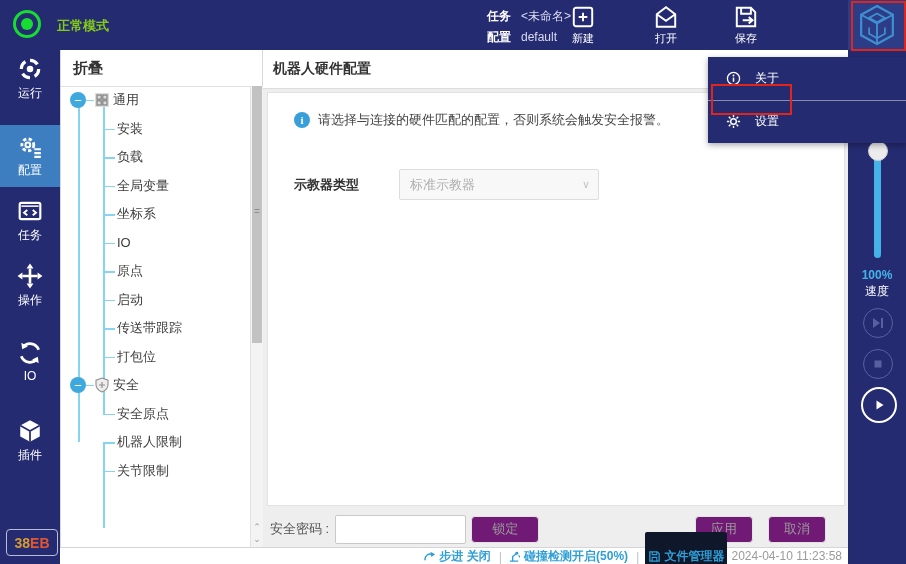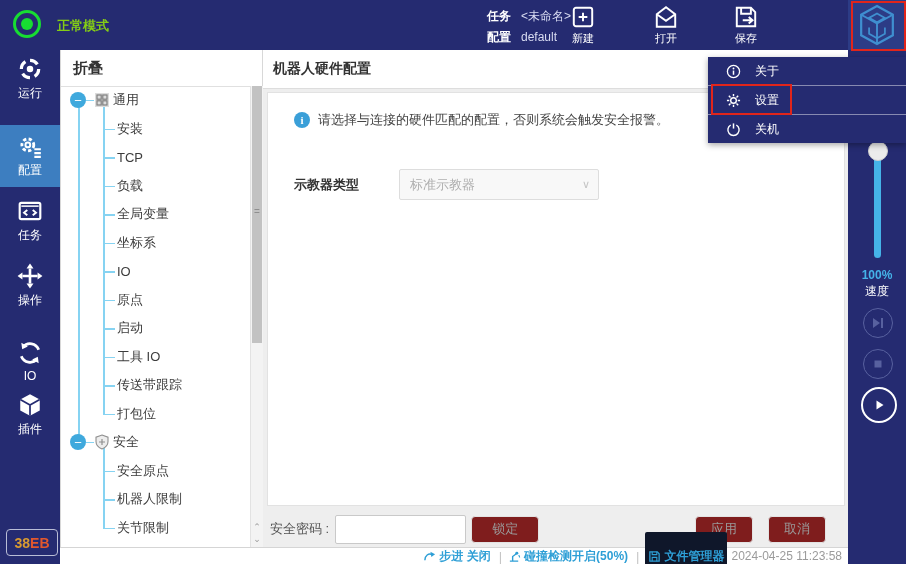--- a/index.html
+++ b/index.html
@@ -72,21 +72,21 @@
   #info-ico{width:16px;height:16px;border-radius:50%;background:#3a9fd8;color:#fff;font-size:11px;font-weight:bold;display:flex;align-items:center;justify-content:center;font-family:"Liberation Serif",serif;flex:none;}
   #info-txt{margin-left:8px;font-size:13px;color:#444;}
   #field-row{left:26px;top:76px;display:flex;align-items:center;}
   #field-lbl{font-weight:bold;font-size:13px;color:#333;width:105px;}
   #field-select{width:200px;height:31px;background:#f8f8f8;border:1px solid #ddd;border-radius:2px;display:flex;align-items:center;color:#aeaeae;font-size:13px;padding-left:10px;box-sizing:border-box;position:relative;}
   #field-select .chev{position:absolute;right:8px;color:#c5c5c5;font-size:11px;}
   
   #bottom-band{left:0;top:461px;width:586px;height:36px;display:flex;align-items:center;}
   #pw-lbl{margin-left:7px;font-size:13px;color:#555;}
   #pw-input{margin-left:6px;width:125px;height:25px;background:#fff;border:1px solid #c9c9c9;border-radius:2px;}
-  .gbtn{height:27px;background:#7f1d1d;border:1px solid #e3e3e3;border-radius:4px;color:#9a9a9a;font-size:13px;display:flex;align-items:center;justify-content:center;cursor:pointer;box-sizing:border-box;}
+  .gbtn{height:27px;background:#701a75;border:1px solid #e3e3e3;border-radius:4px;color:#9a9a9a;font-size:13px;display:flex;align-items:center;justify-content:center;cursor:pointer;box-sizing:border-box;}
   #btn-lock{margin-left:5px;width:68px;}
   #btn-apply{position:absolute;left:432px;width:58px;}
   #btn-cancel{position:absolute;left:505px;width:58px;}
   
   #status-bar{left:60px;top:547px;width:788px;height:17px;background:#fff;border-top:1px solid #d5d5d5;display:flex;align-items:center;justify-content:flex-end;padding-right:6px;box-sizing:border-box;z-index:3;}
   #status-bar .itm{display:flex;align-items:center;color:#2e9fd6;font-size:12px;font-weight:bold;margin-left:6px;white-space:nowrap;}
   #status-bar .itm svg{width:13px;height:13px;margin-right:3px;}
   #status-bar .sep{color:#c5c5c5;font-weight:normal;margin-left:8px;}
   #fm-chip{background:#0f172a;padding:16px 3px;border-radius:2px;}
   #timestamp{color:#9b9b9b;font-size:12px;margin-left:4px;}
@@ -140,21 +140,21 @@
       <span>
         <svg viewBox="0 0 24 24" style="width:26px;height:26px;display:block;">
           <path d="M20 9A8.5 8.5 0 0 0 5.5 6.5" fill="none" stroke="#fff" stroke-width="2.6"></path>
           <polygon points="4,2.5 4.8,8.5 10,6" fill="#fff"></polygon>
           <path d="M4 15a8.5 8.5 0 0 0 14.5 2.5" fill="none" stroke="#fff" stroke-width="2.6"></path>
           <polygon points="20,21.5 19.2,15.5 14,18" fill="#fff"></polygon>
         </svg>
       </span>
       <span class="lbl">IO</span>
     </div>
-    <div class="abs sb-item" style="top: 384px;">
+    <div class="abs sb-item" style="top: 410px;">
       <span>
         <svg viewBox="0 0 24 24" style="width:26px;height:26px;display:block;">
           <polygon points="12,2 21,7 21,17 12,22 3,17 3,7" fill="#fff"></polygon>
           <path d="M3 7l9 5 9-5M12 12v10" stroke="#252b71" stroke-width="1.6" fill="none"></path>
         </svg>
       </span>
       <span class="lbl">插件</span>
     </div>
   </div>
 <div id="badge" class="abs">
@@ -237,29 +237,20 @@
       <span>关于</span>
     </div>
     <div class="menu-item">
       <span style="display:flex;">
         <svg viewBox="0 0 16 16" style="width: 15px; height: 15px; margin-right: 14px;">
           <circle cx="8" cy="8" r="3" fill="none" stroke="#fff" stroke-width="1.5"></circle>
           <path d="M8 1v2.5M8 12.5V15M1 8h2.5M12.5 8H15M3 3l1.8 1.8M11.2 11.2L13 13M13 3l-1.8 1.8M4.8 11.2L3 13" stroke="#fff" stroke-width="1.5"></path>
         </svg>
       </span>
       <span>设置</span>
-    </div>
-    <div class="menu-item">
-      <span style="display:flex;">
-        <svg viewBox="0 0 16 16" style="width: 15px; height: 15px; margin-right: 14px;">
-          <path d="M5 3.2a6 6 0 1 0 6 0" fill="none" stroke="#fff" stroke-width="1.5"></path>
-          <path d="M8 1.5V7" stroke="#fff" stroke-width="1.6"></path>
-        </svg>
-      </span>
-      <span>关机</span>
     </div>
   </div>
 
 <div class="abs redbox" style="left:851px;top:1px;width:51px;height:46px;"></div>
 <div class="abs redbox" style="left:711px;top:84px;width:77px;height:27px;"></div>
 
 <div id="tree-panel" class="abs">
   <div id="tree-header" class="abs">
     <span class="t">折叠</span>
   </div>
@@ -276,42 +267,36 @@
             <rect x="8.8" y="3" width="4.2" height="4.2" fill="none" stroke="#808080" stroke-width="1.2"></rect>
             <rect x="3" y="8.8" width="4.2" height="4.2" fill="none" stroke="#808080" stroke-width="1.2"></rect>
             <rect x="8.8" y="8.8" width="4.2" height="4.2" fill="none" stroke="#808080" stroke-width="1.2"></rect>
           </svg></span>
         <span class="lbl">通用</span>
       </div>
       <div class="tree-row child">
         <span class="lbl">安装</span>
       </div>
       <div class="tree-row child">
-        <span class="lbl">TCP</span>
-      </div>
-      <div class="tree-row child">
         <span class="lbl">负载</span>
       </div>
       <div class="tree-row child">
         <span class="lbl">全局变量</span>
       </div>
       <div class="tree-row child">
         <span class="lbl">坐标系</span>
       </div>
       <div class="tree-row child">
         <span class="lbl">IO</span>
       </div>
       <div class="tree-row child">
         <span class="lbl">原点</span>
       </div>
       <div class="tree-row child">
         <span class="lbl">启动</span>
-      </div>
-      <div class="tree-row child">
-        <span class="lbl">工具 IO</span>
       </div>
       <div class="tree-row child">
         <span class="lbl">传送带跟踪</span>
       </div>
       <div class="tree-row child">
         <span class="lbl">打包位</span>
       </div>
       <div class="tree-row root">
         <span class="collapse">−</span>
         <span class="hline"></span>
@@ -382,14 +367,14 @@
     <span>碰撞检测开启(50%)</span>
   </span>
   <span class="sep">|</span>
   <span class="itm" id="fm-chip">
     <svg viewBox="0 0 14 14">
         <path d="M2 2h8l2 2v8H2z" fill="none" stroke="#2e9fd6" stroke-width="1.4"></path>
         <path d="M4.5 2v3h5V2M4.5 12V8h5v4" fill="none" stroke="#2e9fd6" stroke-width="1.2"></path>
       </svg>
     <span>文件管理器</span>
   </span>
-  <span id="timestamp">2024-04-25 11:23:58</span>
+  <span id="timestamp">2024-04-10 11:23:58</span>
 </div>
 
 </body></html>

